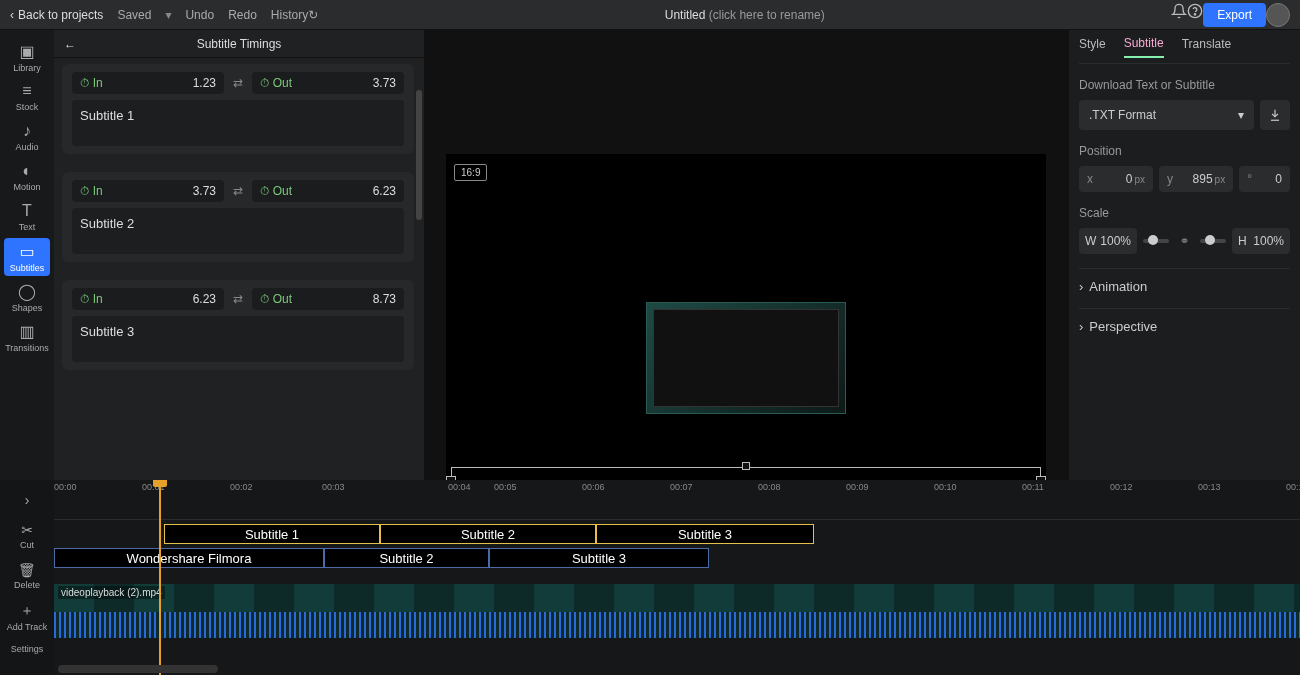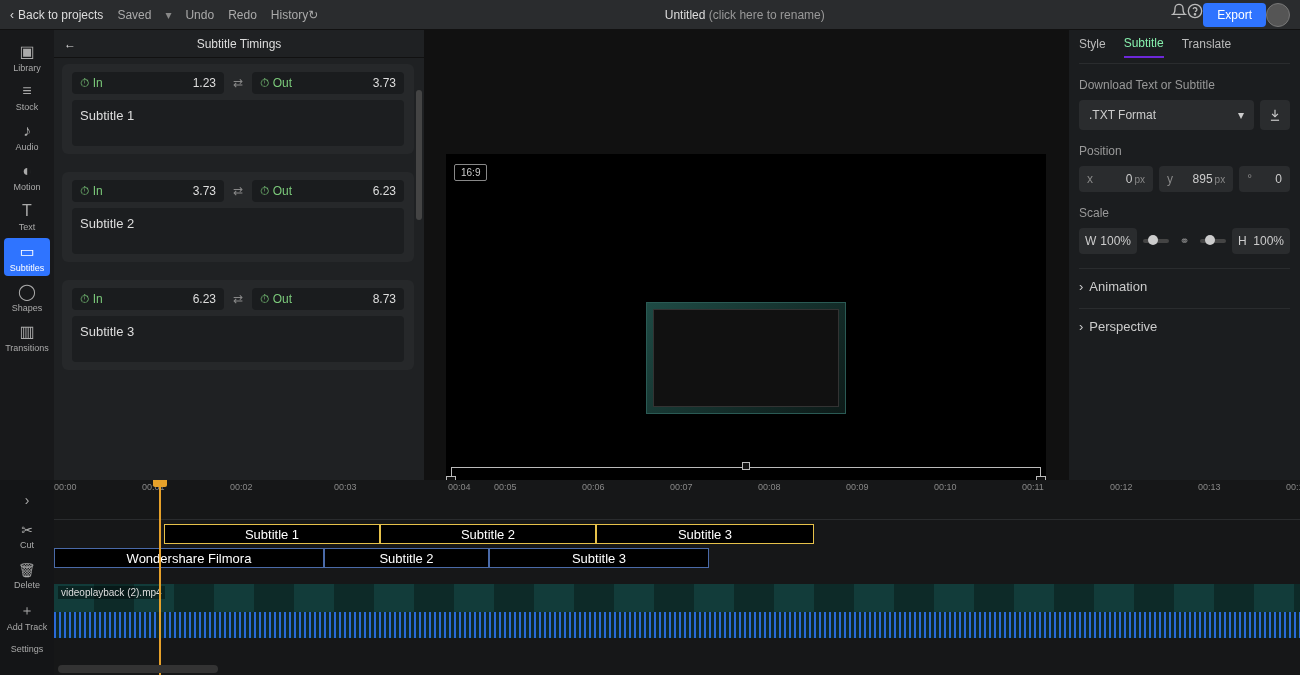--- a/index.html
+++ b/index.html
@@ -59,21 +59,21 @@
   .time-disp .sm{font-size:10px;color:#aaa}
   .play-ctrls{display:flex;gap:20px;align-items:center;margin-left:auto;margin-right:auto}
   .play-ctrls span{cursor:pointer}
   .zoom-ctrls{display:flex;align-items:center;gap:6px;margin-left:auto}
   .zoom-slider{width:90px;height:4px;background:#444;border-radius:2px;position:relative}
   .zoom-knob{position:absolute;left:45%;top:-4px;width:12px;height:12px;background:#ccc;border-radius:50%}
   
   .rpanel{width:232px;background:#1b1d1f;border-left:1px solid #111;padding:0 10px;display:flex;flex-direction:column}
   .rp-tabs{display:flex;gap:18px;height:34px;align-items:center;font-size:12px;border-bottom:1px solid #2a2c2e}
   .rp-tab{color:#bbb;cursor:pointer;padding-bottom:6px}
-  .rp-tab.active{color:#86efac;border-bottom:2px solid #6d28d9}
+  .rp-tab.active{color:#f9a8d4;border-bottom:2px solid #86efac}
   .rp-sec{margin-top:14px;font-size:12px}
   .rp-label{color:#999;margin-bottom:8px}
   .dl-row{display:flex;gap:6px}
   .dl-sel{flex:1;background:#2a2c2e;border-radius:4px;padding:8px 10px;display:flex;justify-content:space-between;align-items:center;cursor:pointer}
   .dl-btn{width:30px;background:#2a2c2e;border-radius:4px;display:flex;align-items:center;justify-content:center;cursor:pointer}
   .xy-row{display:flex;gap:6px;align-items:center}
   .xy-field{flex:1;background:#2a2c2e;border-radius:4px;padding:6px 8px;display:flex;justify-content:space-between;align-items:center}
   .xy-field .unit{font-size:10px;color:#888;margin-left:2px}
   .xy-field .k{color:#888}
   .link-ic{margin:0 4px;color:#888}
@@ -364,21 +364,21 @@
       <div class="tl-rbtn"><span class="ico">✂</span><span>Cut</span></div>
       <div class="tl-rbtn"><span class="ico">🗑</span><span>Delete</span></div>
       <div class="tl-rbtn"><span class="ico">＋</span><span>Add Track</span></div>
       <div class="tl-rbtn"><span>Settings</span></div>
     </div>
   <div class="tl-main">
     <div class="ruler" id="ruler">
         <span class="tick" style="left: 0px;">00:00</span>
         <span class="tick" style="left: 88px;">00:01</span>
         <span class="tick" style="left: 176px;">00:02</span>
-        <span class="tick" style="left: 280px;">00:03</span>
+        <span class="tick" style="left: 268px;">00:03</span>
         <span class="tick" style="left: 352px; margin-left: 42px;">00:04</span>
         <span class="tick" style="left: 440px; text-align: right;">00:05</span>
         <span class="tick" style="left: 528px;">00:06</span>
         <span class="tick" style="left: 616px;">00:07</span>
         <span class="tick" style="left: 704px;">00:08</span>
         <span class="tick" style="left: 792px;">00:09</span>
         <span class="tick" style="left: 880px;">00:10</span>
         <span class="tick" style="left: 968px;">00:11</span>
         <span class="tick" style="left: 1056px;">00:12</span>
         <span class="tick" style="left: 1144px;">00:13</span>

